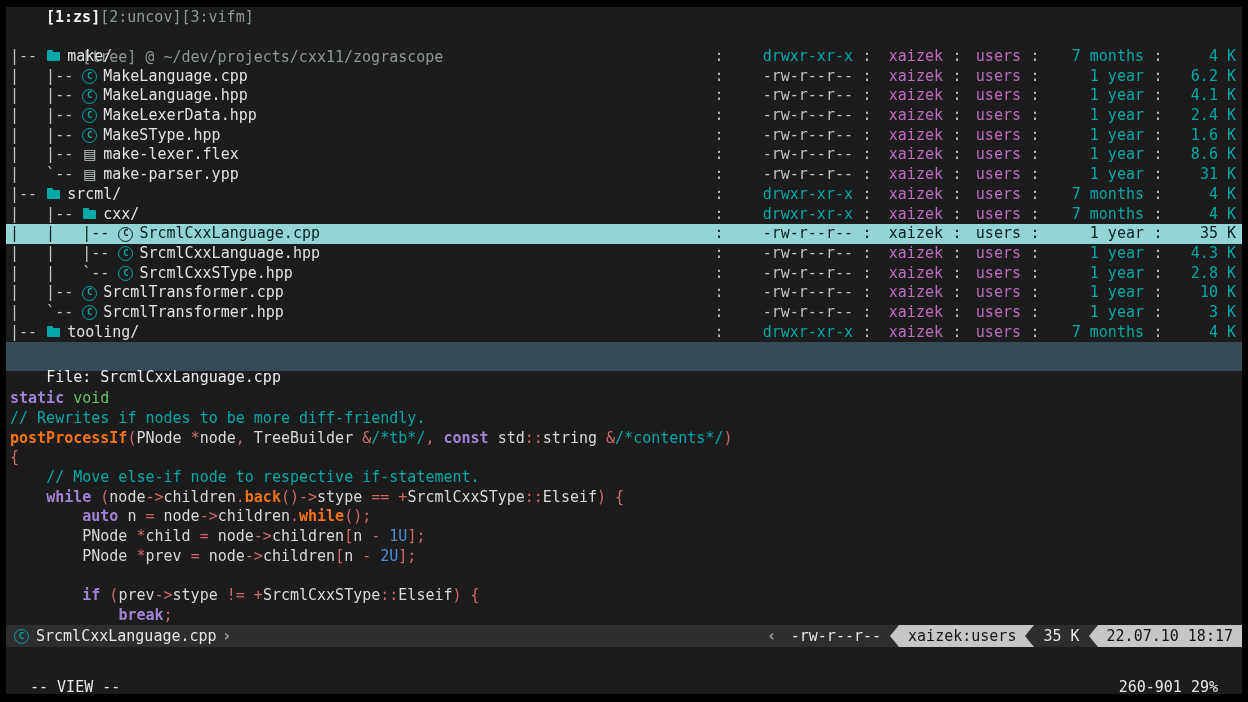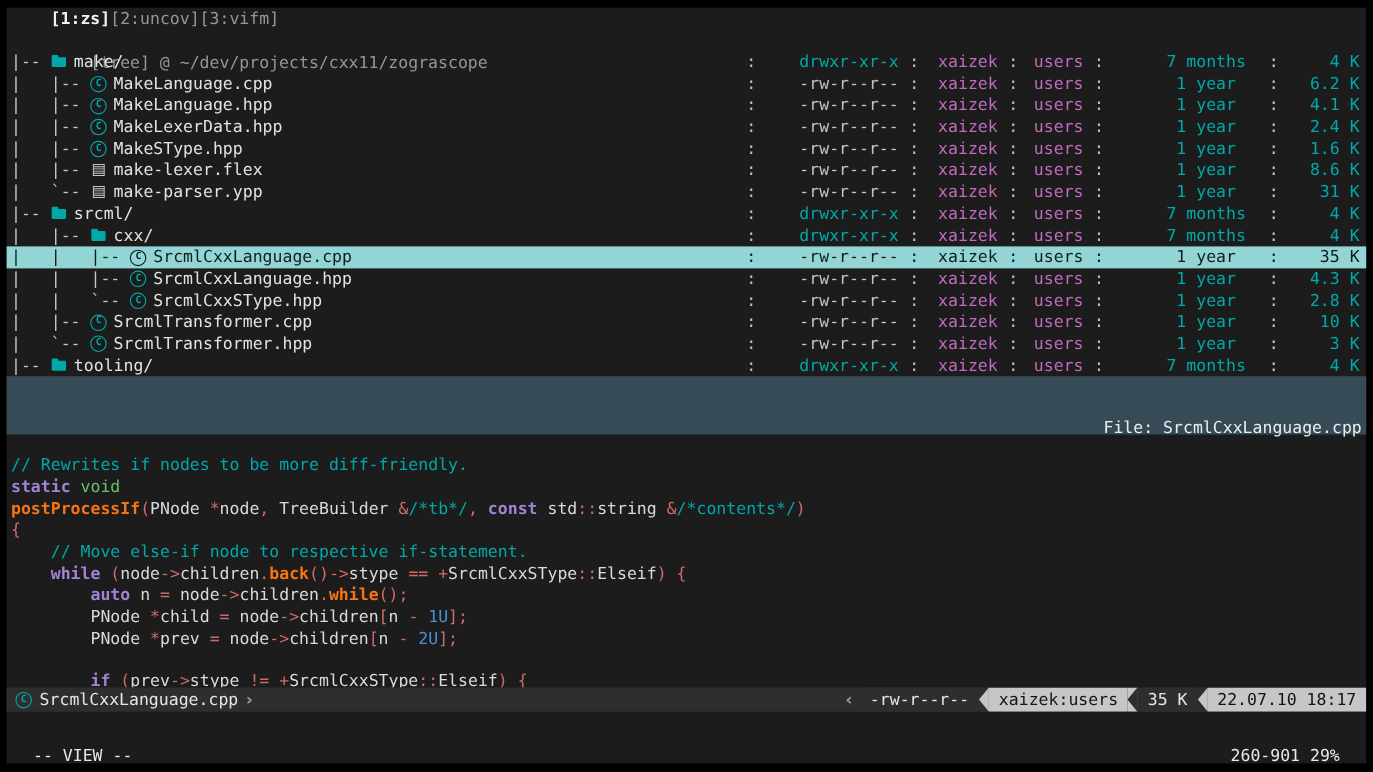--- a/index.html
+++ b/index.html
@@ -34,27 +34,27 @@
   .cpp-i::before{content:"C";}
   .doc-i{color:#c6cdcd;font-family:"DejaVu Sans",sans-serif;font-size:14px;}
   .doc-i::before{content:"▤";}
   .fname{flex:1;color:#e2e2e2;overflow:hidden;}
   .csep{flex:none;width:28px;text-align:center;color:#c0c0c0;}
   .perms{flex:none;width:120px;text-align:right;}
   .perms-dir{color:var(--cyan);}
   .perms-file{color:#c2c2c2;}
   .owner{flex:none;width:62px;text-align:right;color:var(--magenta);}
   .group{flex:none;width:50px;text-align:right;color:var(--magenta);}
-  .age{flex:none;width:95px;text-align:center;color:var(--cyan);margin-left:36px;}
+  .age{flex:none;width:95px;text-align:right;color:var(--cyan);}
   .size{flex:none;width:64px;text-align:right;color:var(--cyan);}
   .trow.selected{background:var(--selection-bg);}
   .trow.selected span{color:var(--selection-fg) !important;}
 
   .pheader{height:21px;line-height:21px;background:var(--preview-header-bg);
-           color:#e9eef1;padding:16px 4px;white-space:pre;flex:none;text-align:right;}
+           color:#e9eef1;padding:4px 4px;white-space:pre;flex:none;}
 
   .code{flex:1;padding:18px 4px 0 4px;overflow:hidden;}
   .cline{height:19.7px;line-height:19.7px;white-space:pre;}
   .tok-cm{color:var(--comment);}
   .tok-kw{color:var(--keyword);font-weight:bold;}
   .tok-gr{color:var(--green);}
   .tok-fn{color:#f97316;font-weight:bold;}
   .tok-pu{color:var(--punct);}
   .tok-nu{color:var(--number);}
   .tok-tx{color:#dadada;}
@@ -108,22 +108,22 @@
       <div class="trow"><span class="prefix">|   |-- </span><span class="icon cpp-i"></span><span class="fname">SrcmlTransformer.cpp</span><span class="csep">:</span><span class="perms perms-file">-rw-r--r--</span><span class="csep">:</span><span class="owner">xaizek</span><span class="csep">:</span><span class="group">users</span><span class="csep">:</span><span class="age">1 year</span><span class="csep">:</span><span class="size">10 K</span></div>
       <div class="trow"><span class="prefix">|   `-- </span><span class="icon cpp-i"></span><span class="fname">SrcmlTransformer.hpp</span><span class="csep">:</span><span class="perms perms-file">-rw-r--r--</span><span class="csep">:</span><span class="owner">xaizek</span><span class="csep">:</span><span class="group">users</span><span class="csep">:</span><span class="age">1 year</span><span class="csep">:</span><span class="size">3 K</span></div>
       <div class="trow"><span class="prefix">|-- </span><span class="icon folder-i"></span><span class="fname">tooling/</span><span class="csep">:</span><span class="perms perms-dir">drwxr-xr-x</span><span class="csep">:</span><span class="owner">xaizek</span><span class="csep">:</span><span class="group">users</span><span class="csep">:</span><span class="age">7 months</span><span class="csep">:</span><span class="size">4 K</span></div>
     </div>
 
   <div class="pheader">
     <span>File: SrcmlCxxLanguage.cpp</span>
   </div>
 
   <div class="code" id="code">
+      <div class="cline"><span class="tok-kw">static</span><span class="tok-tx"> </span><span class="tok-gr">void</span></div>
       <div class="cline"><span class="tok-cm">// Rewrites if nodes to be more diff-friendly.</span></div>
-      <div class="cline"><span class="tok-kw">static</span><span class="tok-tx"> </span><span class="tok-gr">void</span></div>
       <div class="cline"><span class="tok-fn">postProcessIf</span><span class="tok-pu">(</span><span class="tok-tx">PNode </span><span class="tok-pu">*</span><span class="tok-tx">node</span><span class="tok-pu">,</span><span class="tok-tx"> TreeBuilder </span><span class="tok-pu">&amp;</span><span class="tok-cm">/*tb*/</span><span class="tok-pu">,</span><span class="tok-tx"> </span><span class="tok-kw">const</span><span class="tok-tx"> std</span><span class="tok-pu">::</span><span class="tok-tx">string </span><span class="tok-pu">&amp;</span><span class="tok-cm">/*contents*/</span><span class="tok-pu">)</span></div>
       <div class="cline"><span class="tok-pu">{</span></div>
       <div class="cline"><span class="tok-tx">    </span><span class="tok-cm">// Move else-if node to respective if-statement.</span></div>
       <div class="cline"><span class="tok-tx">    </span><span class="tok-kw">while</span><span class="tok-tx"> </span><span class="tok-pu">(</span><span class="tok-tx">node</span><span class="tok-pu">-&gt;</span><span class="tok-tx">children</span><span class="tok-pu">.</span><span class="tok-fn">back</span><span class="tok-pu">()</span><span class="tok-pu">-&gt;</span><span class="tok-tx">stype </span><span class="tok-pu">==</span><span class="tok-tx"> </span><span class="tok-pu">+</span><span class="tok-tx">SrcmlCxxSType</span><span class="tok-pu">::</span><span class="tok-tx">Elseif</span><span class="tok-pu">)</span><span class="tok-tx"> </span><span class="tok-pu">{</span></div>
       <div class="cline"><span class="tok-tx">        </span><span class="tok-kw">auto</span><span class="tok-tx"> n </span><span class="tok-pu">=</span><span class="tok-tx"> node</span><span class="tok-pu">-&gt;</span><span class="tok-tx">children</span><span class="tok-pu">.</span><span class="tok-fn">while</span><span class="tok-pu">();</span></div>
       <div class="cline"><span class="tok-tx">        PNode </span><span class="tok-pu">*</span><span class="tok-tx">child </span><span class="tok-pu">=</span><span class="tok-tx"> node</span><span class="tok-pu">-&gt;</span><span class="tok-tx">children</span><span class="tok-pu">[</span><span class="tok-tx">n </span><span class="tok-pu">-</span><span class="tok-tx"> </span><span class="tok-nu">1U</span><span class="tok-pu">];</span></div>
       <div class="cline"><span class="tok-tx">        PNode </span><span class="tok-pu">*</span><span class="tok-tx">prev </span><span class="tok-pu">=</span><span class="tok-tx"> node</span><span class="tok-pu">-&gt;</span><span class="tok-tx">children</span><span class="tok-pu">[</span><span class="tok-tx">n </span><span class="tok-pu">-</span><span class="tok-tx"> </span><span class="tok-nu">2U</span><span class="tok-pu">];</span></div>
       <div class="cline">&nbsp;</div>
       <div class="cline"><span class="tok-tx">        </span><span class="tok-kw">if</span><span class="tok-tx"> </span><span class="tok-pu">(</span><span class="tok-tx">prev</span><span class="tok-pu">-&gt;</span><span class="tok-tx">stype </span><span class="tok-pu">!=</span><span class="tok-tx"> </span><span class="tok-pu">+</span><span class="tok-tx">SrcmlCxxSType</span><span class="tok-pu">::</span><span class="tok-tx">Elseif</span><span class="tok-pu">)</span><span class="tok-tx"> </span><span class="tok-pu">{</span></div>
       <div class="cline"><span class="tok-tx">            </span><span class="tok-kw">break</span><span class="tok-pu">;</span></div>

